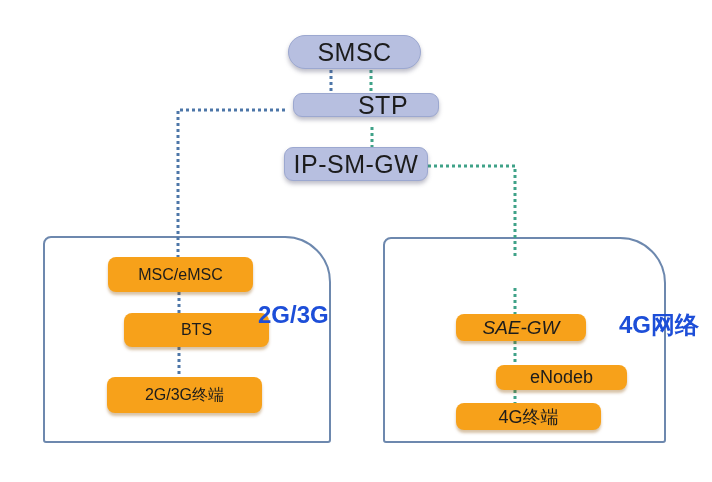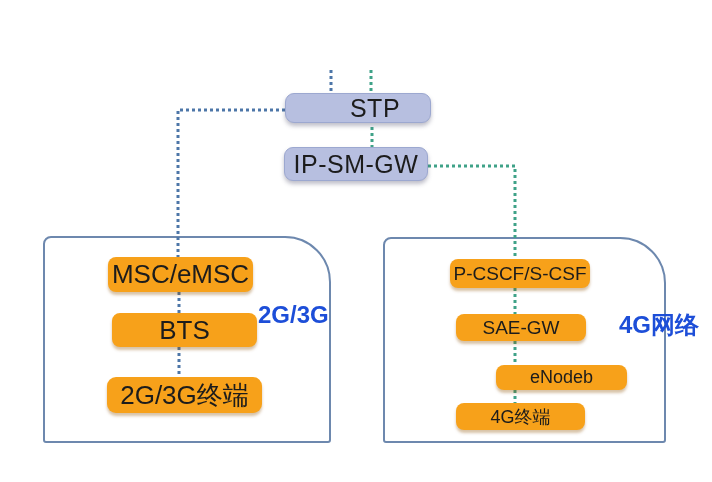--- a/index.html
+++ b/index.html
@@ -35,36 +35,36 @@
     white-space: nowrap;
   }
   .core {
     background: var(--core-node-fill, #b7bfe0);
     border: 1px solid var(--core-node-border, #9ca8d0);
     box-shadow: 0 3px 4px rgba(70,70,100,.35);
     font-size: 25px;
     letter-spacing: 0.5px;
   }
   .n-smsc   { left: 288px; top: 35px;  width: 133px; height: 34px; border-radius: 17px; }
-  .n-stp    { left: 285px; top: 93px;  width: 146px; height: 30px; border-radius: 9px; padding-left: 34px; }
+  .n-stp    { left: 293px; top: 93px;  width: 146px; height: 24px; border-radius: 9px; padding-left: 34px; }
   .n-ipsmgw { left: 284px; top: 147px; width: 144px; height: 34px; border-radius: 9px; }
 
   .orange {
     background: var(--group-node-fill, #f7a11a);
     border-radius: 8px;
     box-shadow: 0 3px 3px rgba(140,80,0,.35);
-    font-size: 26px;
+    font-size: 16px;
   }
   .n-msc    { left: 108px; top: 257px; width: 145px; height: 35px; }
-  .n-bts    { left: 112px; top: 313px; width: 145px; height: 34px; }
-  .n-t2g3g  { left: 107px; top: 377px; width: 155px; height: 36px; border-radius: 9px; }
+  .n-bts    { left: 124px; top: 313px; width: 145px; height: 34px; }
+  .n-t2g3g  { left: 107px; top: 377px; width: 155px; height: 36px; }
   .n-pcscf  { left: 450px; top: 259px; width: 140px; height: 29px; font-size: 19px; }
-  .n-saegw  { left: 456px; top: 314px; width: 130px; height: 27px; font-size: 19px; }
+  .n-saegw  { left: 456px; top: 314px; width: 130px; height: 27px; font-size: 19px; font-style: italic; }
   .n-enodeb { left: 456px; top: 365px; width: 131px; height: 25px; font-size: 18px; margin-left: 40px; }
-  .n-t4g    { left: 456px; top: 403px; width: 129px; height: 27px; font-size: 18px; }
+  .n-t4g    { left: 456px; top: 403px; width: 145px; height: 27px; font-size: 18px; }
 
   .group-label {
     position: absolute;
     font-weight: bold;
     font-size: 24px;
     color: #1d4ed8;
     line-height: 27px;
     z-index: 2;
     white-space: nowrap;
   }
@@ -86,31 +86,31 @@
     <g fill="none" stroke-width="3" stroke-dasharray="3 3" style="stroke: var(--connector-green, #3fa288);">
       <polyline points="371,70 371,93"></polyline>
       <polyline points="372,127 372,147"></polyline>
       <polyline points="428,166 515,166 515,259"></polyline>
       <polyline points="515,288 515,314"></polyline>
       <polyline points="515,341 515,365"></polyline>
       <polyline points="515,390 515,403"></polyline>
     </g>
   </svg>
 
+  <div class="node core n-smsc">SMSC</div>
   <div class="node core n-stp">STP</div>
   <div class="node core n-ipsmgw">IP-SM-GW</div>
 
   <div class="group-container container-left"></div>
   <div class="node orange n-msc">MSC/eMSC</div>
   <div class="node orange n-bts">BTS</div>
   <div class="node orange n-t2g3g">2G/3G终端</div>
   <div class="group-label label-2g3g">
     <div>2G/3G</div>
   </div>
 
   <div class="group-container container-right"></div>
-  <div class="node orange n-pcscf">P-CSCF/S-CSF</div>
   <div class="node orange n-saegw">SAE-GW</div>
   <div class="node orange n-enodeb">eNodeb</div>
   <div class="node orange n-t4g">4G终端</div>
   <div class="group-label label-4g">4G网络</div>
 
 </div>
 
 </body></html>

